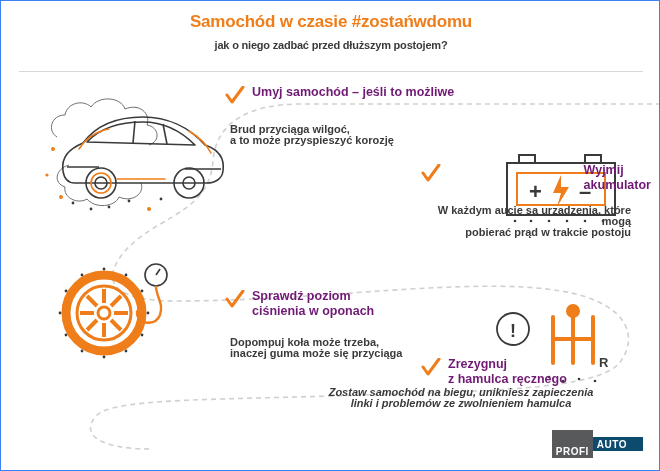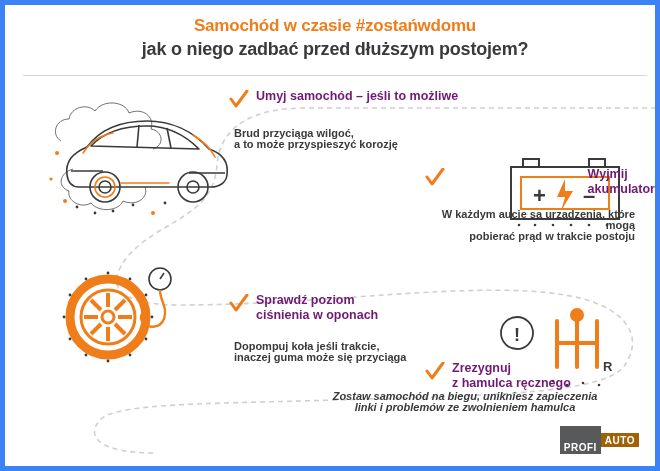--- a/index.html
+++ b/index.html
@@ -12,40 +12,40 @@
     background: #ffffff;
     font-family: "Liberation Sans", sans-serif;
     overflow: hidden;
   }
   #infographic {
     position: relative;
     width: 660px;
     height: 471px;
     background: #ffffff;
     box-sizing: border-box;
-    border: 5px solid #3b82f6;
+    border: 1px solid #3b82f6;
     overflow: hidden;
   }
   
   .header {
     position: absolute;
     top: 10px;
     left: 0;
     width: 660px;
     text-align: center;
   }
   .header-line1 {
     font-size: 17px;
     font-weight: bold;
     color: #ef7d1a;
     letter-spacing: -0.2px;
     line-height: 22px;
   }
   .header-line2 {
-    font-size: 18px;
+    font-size: 11px;
     font-weight: bold;
     color: #3a3a3a;
     letter-spacing: -0.2px;
     line-height: 24px;
   }
   .header-rule {
     position: absolute;
     top: 70px;
     left: 18px;
     width: 624px;
@@ -124,23 +124,23 @@
     font-size: 11px;
     letter-spacing: 0.5px;
   }
   .logo-profi {
     background: #58595b;
     color: #ffffff;
     padding: 16px 4px 1px 4px;
     font-size: 10px;
   }
   .logo-auto {
-    background: #a16207;
+    background: #0c4a6e;
     color: #ffffff;
-    padding: 2px 4px 1px 4px;
+    padding: 2px 16px 1px 4px;
     font-size: 10px;
   }
 </style>
 </head>
 <body>
 
 <div id="infographic">
 
   <div class="header">
     <div class="header-line1">Samochód w czasie #zostańwdomu</div>
@@ -328,21 +328,21 @@
     <div class="step-head">
       <svg class="check" viewBox="0 0 20 20">
         <path d="M2,9 L7,16 L18,1" fill="none" stroke="#ef7d1a" stroke-width="3" stroke-linecap="round" stroke-linejoin="round"></path>
       </svg>
       <div>
         <div class="step-title">Sprawdź poziom</div>
         <div class="step-title">ciśnienia w oponach</div>
       </div>
     </div>
     <div class="step-desc">
-      <div>Dopompuj koła jeśli trakcie,</div>
+      <div>Dopompuj koła może trzeba,</div>
       <div>inaczej guma może się przyciąga</div>
     </div>
   </div>
 
   <div class="step" id="step-brake">
     <div class="step-head">
       <svg class="check" viewBox="0 0 20 20">
         <path d="M2,9 L7,16 L18,1" fill="none" stroke="#ef7d1a" stroke-width="3" stroke-linecap="round" stroke-linejoin="round"></path>
       </svg>
       <div>

